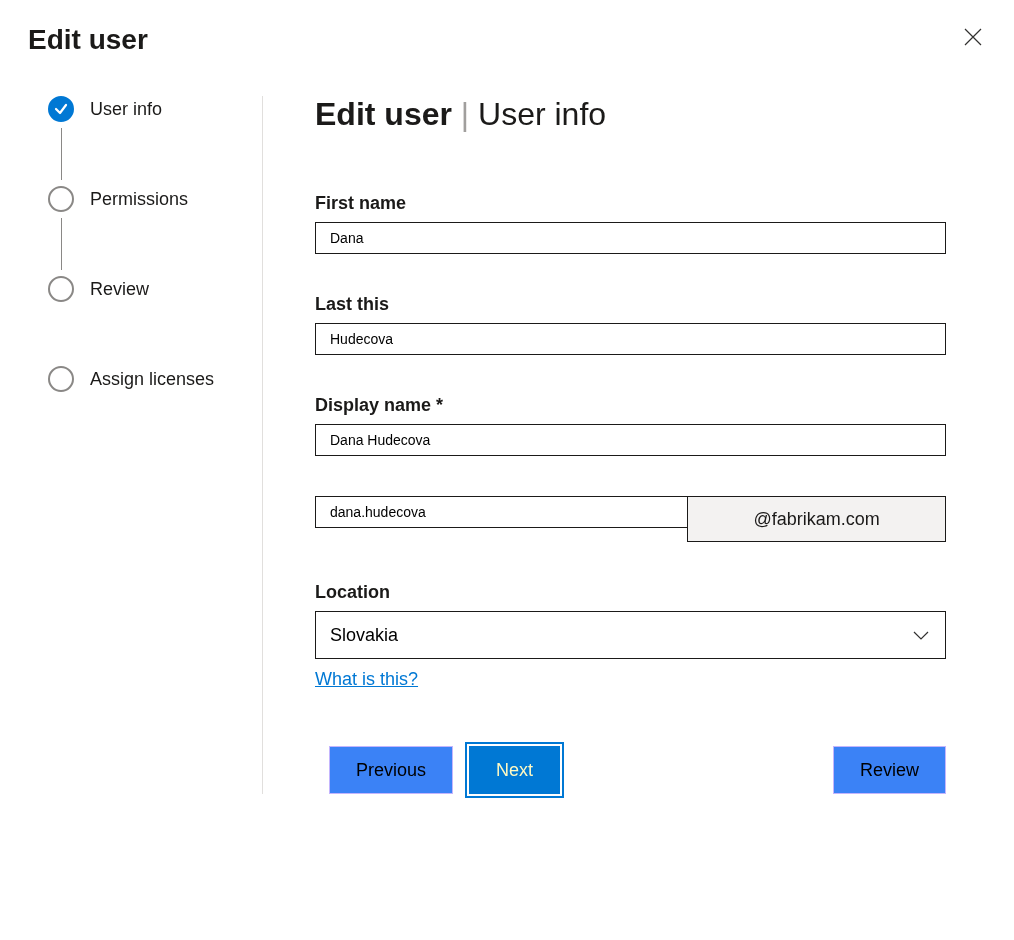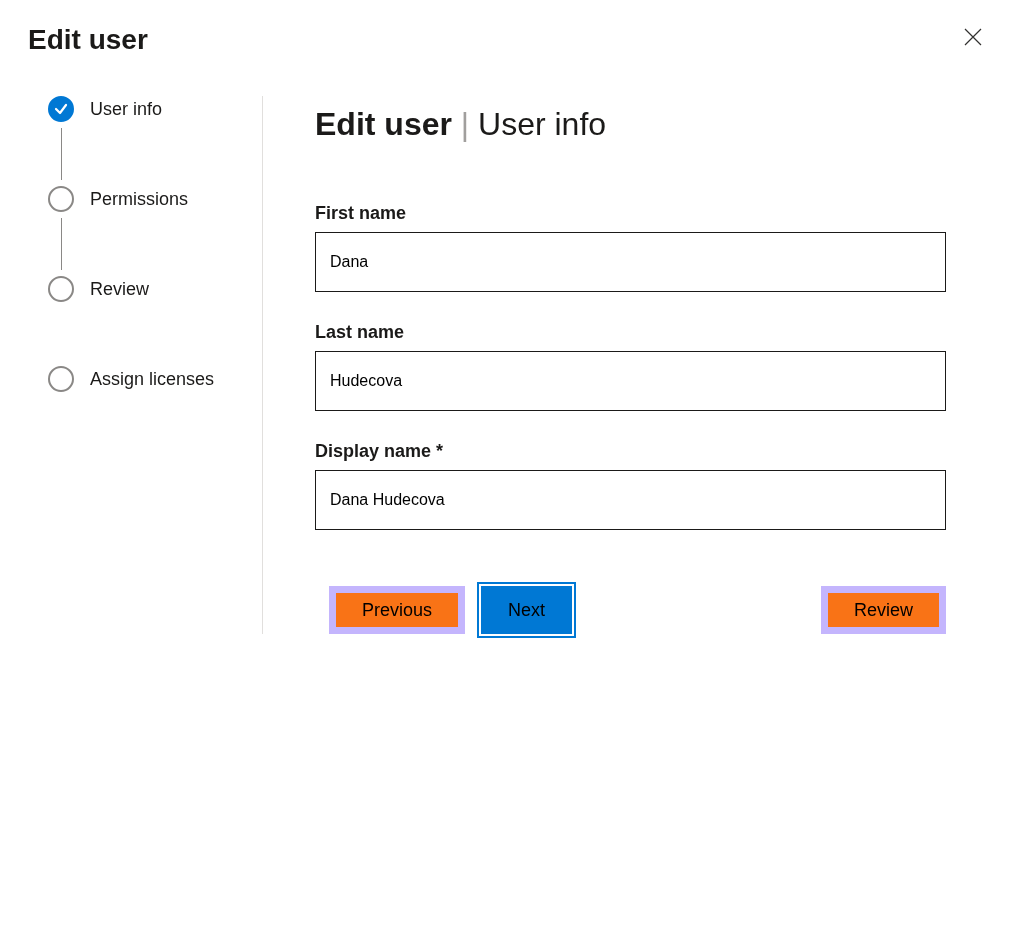--- a/index.html
+++ b/index.html
@@ -85,38 +85,38 @@
   }
   .step:last-child .connector { display: none; }
   .main {
     flex: 1;
     padding-left: 52px;
     padding-right: 40px;
   }
   .page-title {
     font-size: 32px;
     font-weight: 400;
-    margin: 10px 0 60px 0;
+    margin: 0 0 60px 0;
   }
   .page-title .bold { font-weight: 700; }
   .page-title .sep { color: #a19f9d; font-weight: 400; }
   .field {
-    margin-bottom: 30px;
+    margin-bottom: 40px;
   }
   .field-label {
     display: block;
     font-size: 18px;
     font-weight: 600;
     margin-bottom: 8px;
   }
   .text-input {
     width: 100%;
-    height: 60px;
+    height: 32px;
     padding: 0 14px;
-    font-size: 16px;
+    font-size: 14px;
     border: 1px solid #1b1a19;
     outline: none;
     font-family: inherit;
   }
   .email-row {
     display: flex;
     width: 100%;
   }
   .email-row .text-input {
     flex: 0 0 59%;
@@ -162,29 +162,29 @@
     margin-top: 56px;
     display: flex;
     gap: 16px;
     align-items: center;
     padding-left: 14px;
   }
   .btn {
     height: 48px;
     padding: 0 26px;
     font-size: 18px;
-    border: 7px solid #c4b5fd;
-    background: #f97316;
+    border: 1px solid #c4b5fd;
+    background: #3b82f6;
     cursor: pointer;
     font-family: inherit;
   }
   .btn.primary {
     background: #0078d4;
     border: 1px solid #0078d4;
-    color: #000000;
+    color: #fef9c3;
     outline: 2px solid #0078d4;
     outline-offset: 2px;
   }
   .spacer { flex: 1; }
 </style>
 </head>
 <body>
 
 <div class="panel">
   <div class="header">
@@ -229,32 +229,48 @@
         <span class="bold">Edit user</span>
         <span class="sep"> <span>|</span> </span><span>User info</span>
       </h2>
 
       <div class="field">
         <label class="field-label">First name</label>
         <input class="text-input" type="text" value="Dana" style="">
       </div>
 
       <div class="field">
-        <label class="field-label">Last name</label>
+        <label class="field-label">Last this</label>
         <input class="text-input" type="text" value="Hudecova" style="">
       </div>
 
       <div class="field">
         <label class="field-label">Display name *</label>
         <input class="text-input" type="text" value="Dana Hudecova" style="">
       </div>
 
       <div class="field">
-      </div>
-
+        <div class="email-row">
+          <input class="text-input" type="text" value="dana.hudecova" style="">
+          <div class="email-domain">@fabrikam.com</div>
+        </div>
+      </div>
+
+      <div class="field" style="margin-bottom:0;">
+        <label class="field-label">Location</label>
+        <div class="select-wrap">
+          <button class="select">
+            <span>Slovakia</span>
+            <svg width="20" height="20" viewBox="0 0 20 20">
+                <path d="M3 7 L10 14 L17 7" stroke="#323130" stroke-width="1.2" fill="none"></path>
+              </svg>
+          </button>
+        </div>
+        <a class="help-link">What is this?</a>
+      </div>
 
       <div class="footer">
         <button class="btn">Previous</button>
         <button class="btn primary">Next</button>
         <div class="spacer"></div>
         <button class="btn">Review</button>
       </div>
     </div>
   </div>
 </div>

